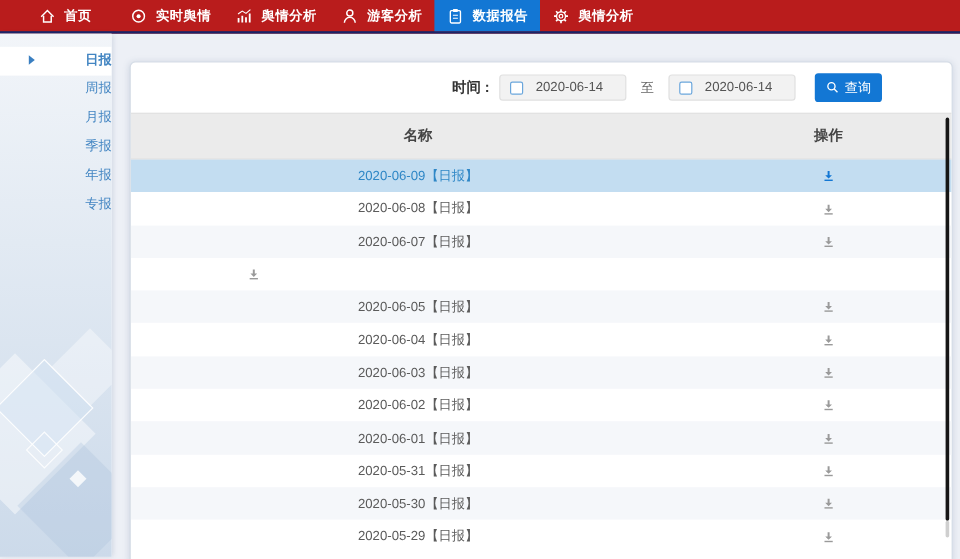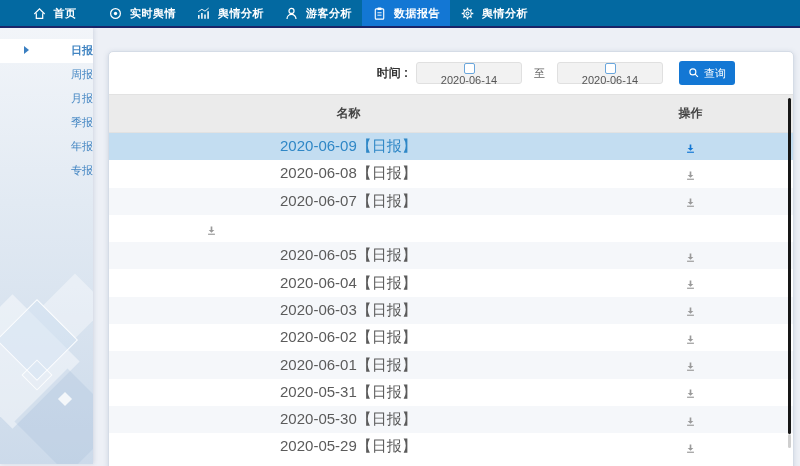--- a/index.html
+++ b/index.html
@@ -1,20 +1,20 @@
 <!DOCTYPE html>
 <html><head>
 <meta charset="utf-8">
 <style>
   * { box-sizing: border-box; margin: 0; padding: 0; }
   html,body { width:800px; height:466px; overflow:hidden; }
   body { font-family:"Liberation Sans", sans-serif; background:#edf0f6; position:relative; }
 
   
-  .nav { height:28px; background:#0369a1; border-bottom:2px solid #1a2468; display:flex; padding-left:10px; }
+  .nav { height:28px; background:#b91c1c; border-bottom:2px solid #1a2468; display:flex; padding-left:10px; }
   .nav-item { width:88px; display:flex; align-items:center; justify-content:center; gap:7px;
               color:#fff; font-size:11px; font-weight:bold; cursor:pointer; letter-spacing:.5px; }
   .nav-item.active { background:#1377d4; }
   .nav-item svg { display:block; flex:none; }
 
   
   .layout { display:flex; height:436px; }
 
   
   .sidebar { width:93px; flex:none; position:relative; overflow:hidden;
@@ -37,34 +37,34 @@
 
   
   .main { flex:1; padding:7px 6px 0 15px; }
   .card { background:#fff; height:420px; border-radius:5px; border:1px solid #d5dce6;
           box-shadow:0 1px 5px rgba(110,130,165,.25); position:relative; overflow:hidden;margin-top:16px; }
 
   
   .filter { height:42px; display:flex; align-items:center; justify-content:flex-end; padding-right:58px; }
   .filter-label { font-size:12px; font-weight:bold; color:#333; margin-right:8px; }
   .datebox { width:106px; height:22px; background:#f2f2f2; border:1px solid #e0e0e0; border-radius:3px;
-             display:flex; align-items:center; padding:0 8px; cursor:pointer;flex-direction:column; }
+             display:flex; align-items:center; padding:0 8px; cursor:pointer; }
   .cb { width:11px; height:11px; border:1px solid #6aa6dc; border-radius:2px; background:#fff; flex:none; }
   .dateval { font-size:11px; color:#555; flex:1; text-align:center; }
   .sep { font-size:11px; color:#666; margin:0 12px; }
   .query-btn { width:56px; height:24px; margin-left:16px; background:#1377d4; color:#fff; border:none;
                border-radius:3px; font-size:11px; display:flex; align-items:center; justify-content:center;
                gap:4px; cursor:pointer; font-family:inherit; }
 
   
   .thead { height:39px; background:#ebebeb; border-top:1px solid #e2e2e2; border-bottom:1px solid #e2e2e2;
            display:flex; align-items:center; font-size:12px; font-weight:bold; color:#444; }
   .col-name, .cell-name { width:70%; text-align:center; }
   .col-op, .cell-op { width:30%; text-align:center; }
-  .trow { height:27.3px; display:flex; align-items:center; font-size:15px; color:#5b5b5b; cursor:pointer; }
+  .trow { height:27.3px; display:flex; align-items:center; font-size:11px; color:#5b5b5b; cursor:pointer; }
   .tbody .trow:nth-child(odd) { background:#f5f7fa; }
   .tbody .trow.selected { background:#c3ddf1; color:#2f87c6; }
   .cell-op { color:#9a9a9a; }
   .trow.selected .cell-op { color:#1377d4; }
   .dl-icon { vertical-align:middle; cursor:pointer; }
 
   
   .pager { height:26px; display:flex; align-items:center; justify-content:center; gap:9px; margin-top:2px; }
   .page-num { min-width:20px; height:20px; line-height:20px; text-align:center; font-size:11px; color:#666;
               border-radius:4px; cursor:pointer; }

